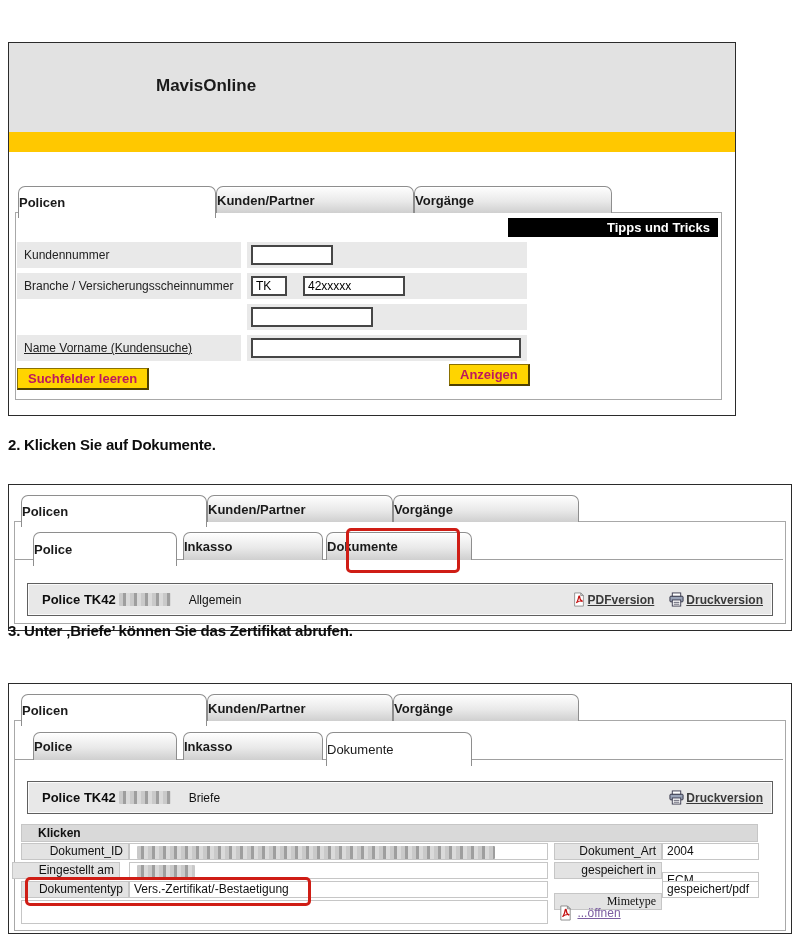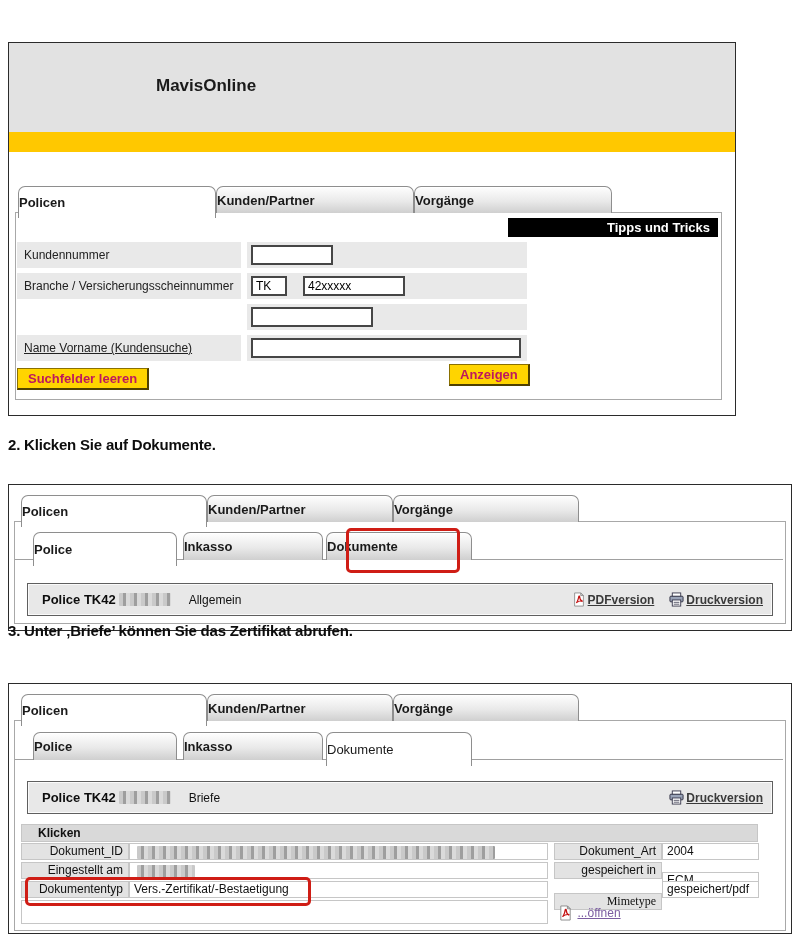--- a/index.html
+++ b/index.html
@@ -208,21 +208,21 @@
 
     <div class="dhead" style="left:12px;top:140px;width:719px;height:16px;">Klicken</div>
 
     <div class="dcell-l" style="left:12px;top:159px;width:101px;">Dokument_ID</div>
     <div class="dcell-v" style="left:120px;top:159px;width:413px;">
       <span class="redact" style="width:358px;margin-top:2px;"></span>
     </div>
     <div class="dcell-l" style="left:545px;top:159px;width:101px;">Dokument_Art</div>
     <div class="dcell-v" style="left:653px;top:159px;width:91px;">2004</div>
 
-    <div class="dcell-l" style="left:12px;top:178px;width:101px;">Eingestellt am</div>
+    <div class="dcell-l" style="left:3px;top:178px;width:101px;">Eingestellt am</div>
     <div class="dcell-v" style="left:120px;top:178px;width:413px;">
       <span class="redact" style="width:58px;margin-top:2px;"></span>
     </div>
     <div class="dcell-l" style="left:545px;top:178px;width:101px;">gespeichert in</div>
     <div class="dcell-v" style="left:653px;top:188px;width:91px;">ECM</div>
 
     <div class="dcell-l" style="left:12px;top:197px;width:101px;">Dokumententyp</div>
     <div class="dcell-v" style="left:120px;top:197px;width:413px;">Vers.-Zertifikat/-Bestaetigung</div>
     <div class="dcell-l" style="left:545px;top:209px;width:101px;font-family:Liberation Serif, serif;">Mimetype</div>
     <div class="dcell-v" style="left:653px;top:197px;width:91px;">gespeichert/pdf</div>

